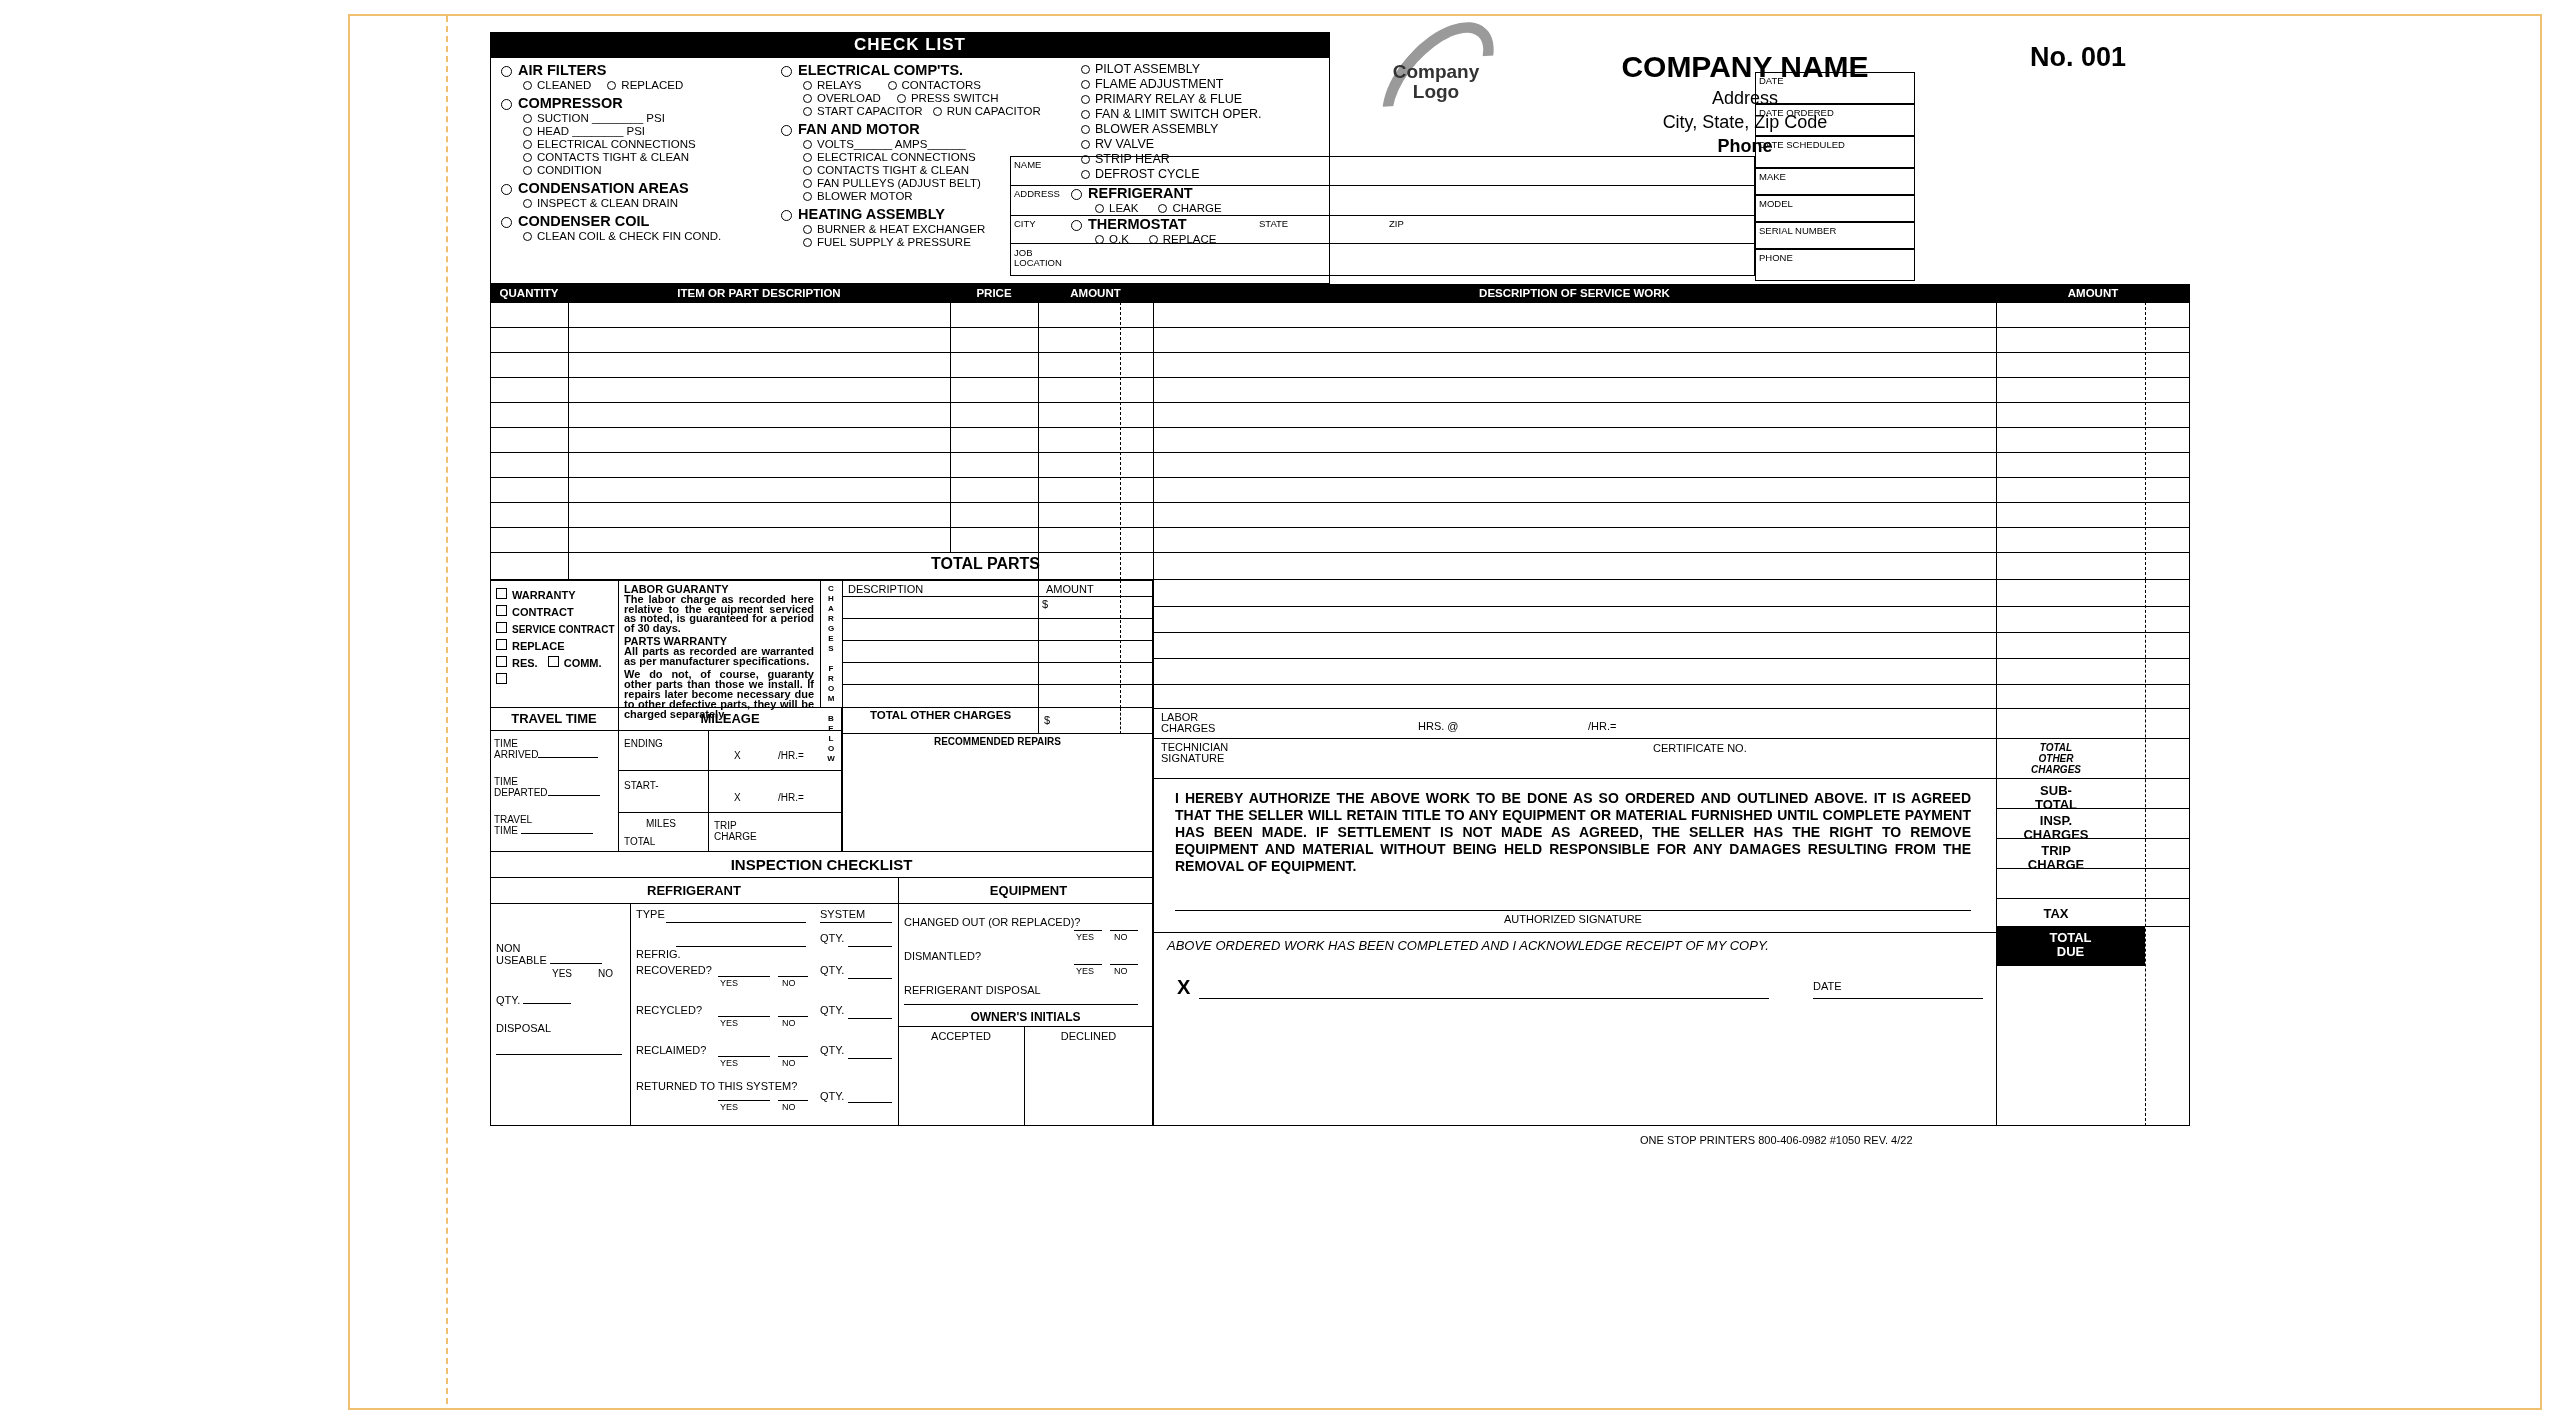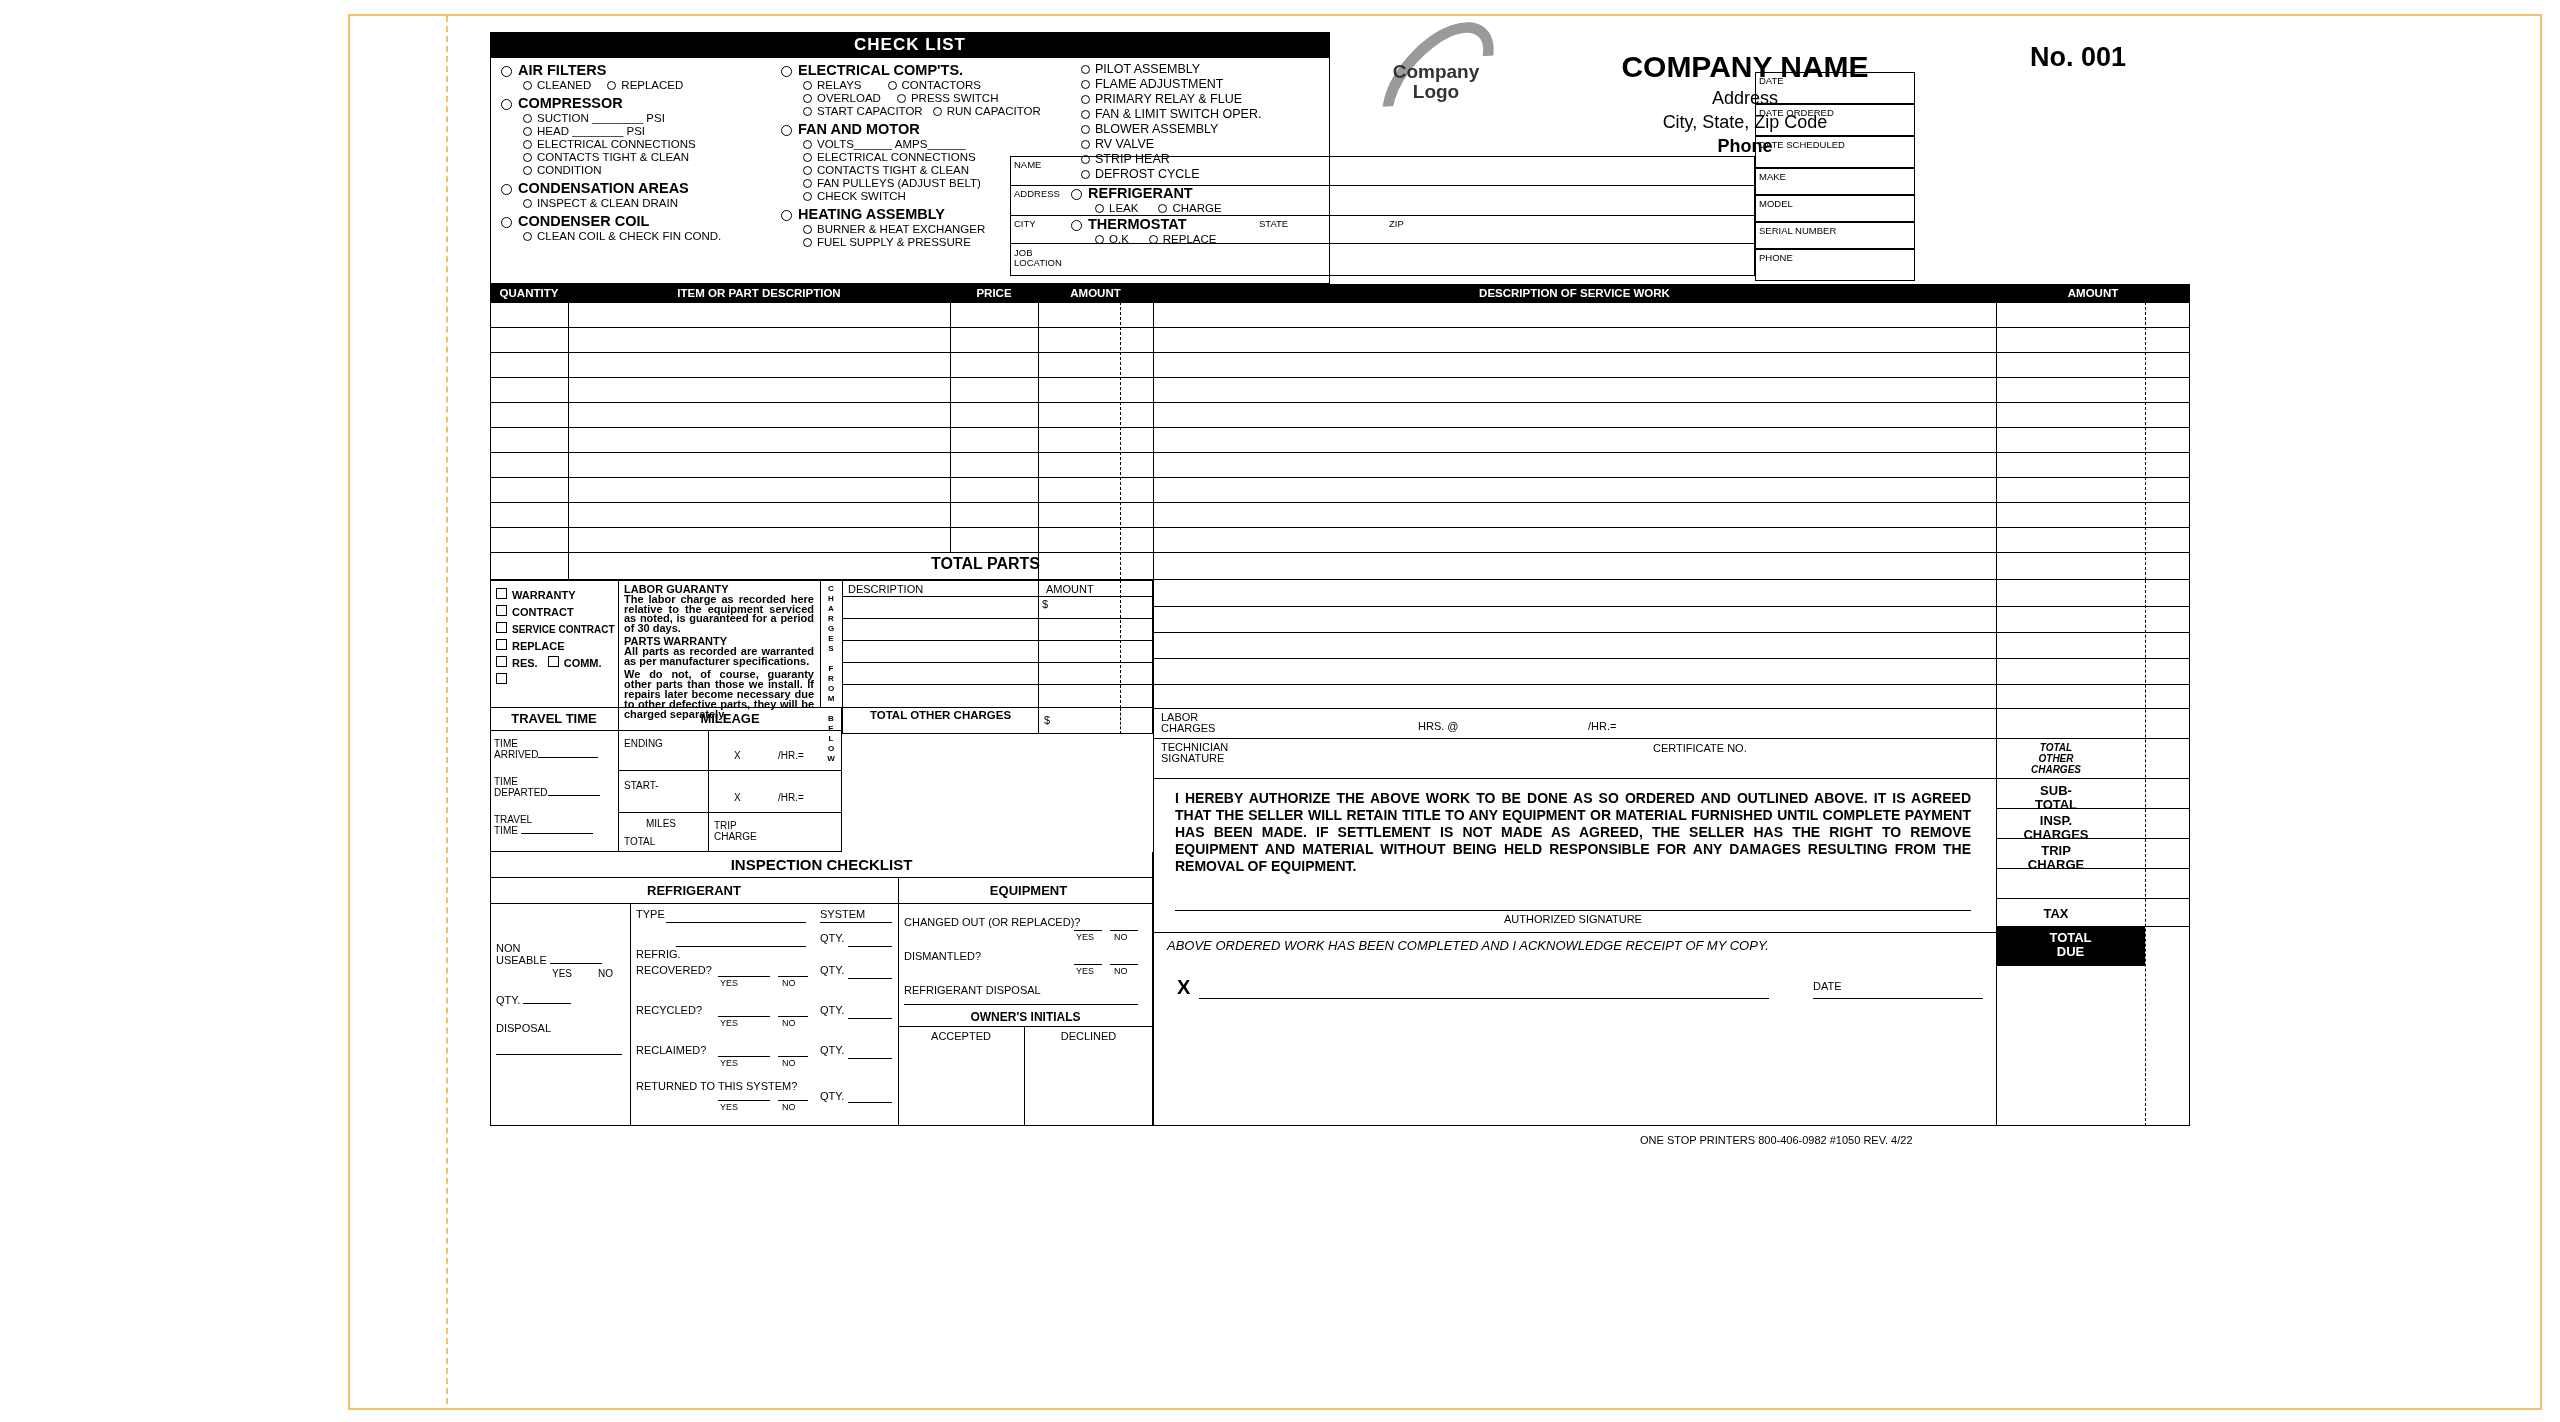--- a/index.html
+++ b/index.html
@@ -85,21 +85,21 @@
         <div class="maini"><span class="o"></span><span>ELECTRICAL COMP'TS.</span></div>
         <div class="subi" style="padding-left:22px;"><span class="o sm"></span><span>RELAYS</span><span class="o sm" style="margin-left:26px;"></span><span>CONTACTORS</span></div>
         <div class="subi" style="padding-left:22px;"><span class="o sm"></span><span>OVERLOAD</span><span class="o sm" style="margin-left:16px;"></span><span>PRESS SWITCH</span></div>
         <div class="subi" style="padding-left:22px;"><span class="o sm"></span><span>START CAPACITOR</span><span class="o sm" style="margin-left:10px;"></span><span>RUN CAPACITOR</span></div>
 
         <div class="maini" style="margin-top:4px;"><span class="o"></span><span>FAN AND MOTOR</span></div>
         <div class="subi" style="padding-left:22px;"><span class="o sm"></span><span>VOLTS______  AMPS______</span></div>
         <div class="subi" style="padding-left:22px;"><span class="o sm"></span><span>ELECTRICAL CONNECTIONS</span></div>
         <div class="subi" style="padding-left:22px;"><span class="o sm"></span><span>CONTACTS TIGHT &amp; CLEAN</span></div>
         <div class="subi" style="padding-left:22px;"><span class="o sm"></span><span>FAN PULLEYS (ADJUST BELT)</span></div>
-        <div class="subi" style="padding-left:22px;"><span class="o sm"></span><span>CHECK SWITCH</span></div>
+        <div class="subi" style="padding-left:22px;"><span class="o sm"></span><span>BLOWER MOTOR</span></div>
 
         <div class="maini" style="margin-top:4px;"><span class="o"></span><span>HEATING ASSEMBLY</span></div>
         <div class="subi" style="padding-left:22px;"><span class="o sm"></span><span>BURNER &amp; HEAT EXCHANGER</span></div>
         <div class="subi" style="padding-left:22px;"><span class="o sm"></span><span>FUEL SUPPLY &amp; PRESSURE</span></div>
       </div>
 
       <div class="col" style="left:590px;width:250px;">
         <div class="subi" style="font-size:12.5px;"><span class="o sm"></span><span>PILOT ASSEMBLY</span></div>
         <div class="subi" style="font-size:12.5px;"><span class="o sm"></span><span>FLAME ADJUSTMENT</span></div>
         <div class="subi" style="font-size:12.5px;"><span class="o sm"></span><span>PRIMARY RELAY &amp; FLUE</span></div>
@@ -250,20 +250,24 @@
 
     <div class="abs" style="left:352px;top:676px;width:311px;height:26px;">
       <div class="abs b" style="left:0;top:0;width:311px;height:26px;border-top:none;"></div>
       <div class="abs" style="left:196px;top:0;height:26px;border-left:1px solid #000;"></div>
       <div class="abs dash" style="left:278px;top:0;height:26px;"></div>
       <div class="abs bold ctr" style="left:6px;top:2px;width:185px;font-size:11.5px;line-height:11px;">TOTAL OTHER CHARGES</div>
       <div class="abs t11" style="left:202px;top:6px;">$</div>
     </div>
 
     <div class="abs" style="left:663px;top:676px;width:0;"></div>
+    <div class="abs" style="left:352px;top:702px;width:311px;height:118px;">
+      <div class="abs b" style="left:0;top:0;width:311px;height:118px;border-top:none;"></div>
+      <div class="abs bold ctr" style="left:0;top:2px;width:311px;font-size:10px;">RECOMMENDED REPAIRS</div>
+    </div>
 
     <div class="abs" style="left:0;top:676px;width:352px;height:144px;">
       <div class="abs b" style="left:0;top:0;width:352px;height:144px;border-top:none;"></div>
       <div class="abs bb" style="left:0;top:22px;width:352px;"></div>
       <div class="abs" style="left:128px;top:0;height:144px;border-left:1px solid #000;"></div>
       <div class="abs bold ctr t13" style="left:0;top:3px;width:128px;">TRAVEL TIME</div>
       <div class="abs bold ctr t13" style="left:128px;top:3px;width:224px;">MILEAGE</div>
 
       <div class="abs t10" style="left:4px;top:30px;line-height:11px;">TIME<br>ARRIVED<span class="ln" style="width:60px;"></span></div>
       <div class="abs t10" style="left:4px;top:68px;line-height:11px;">TIME<br>DEPARTED<span class="ln" style="width:52px;"></span></div>

